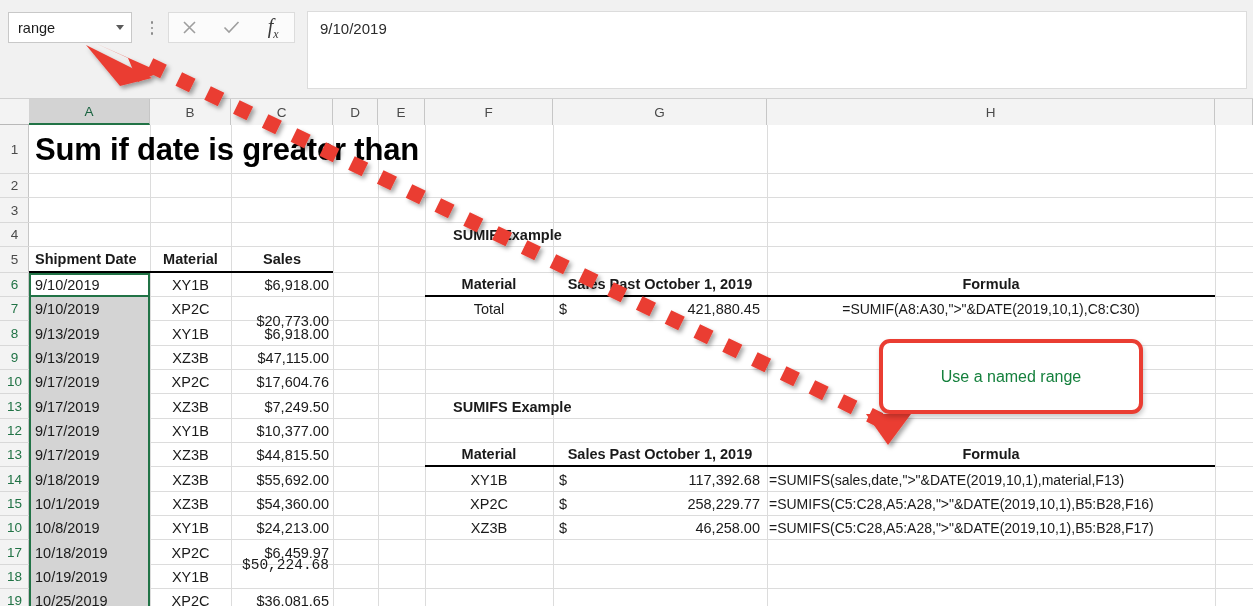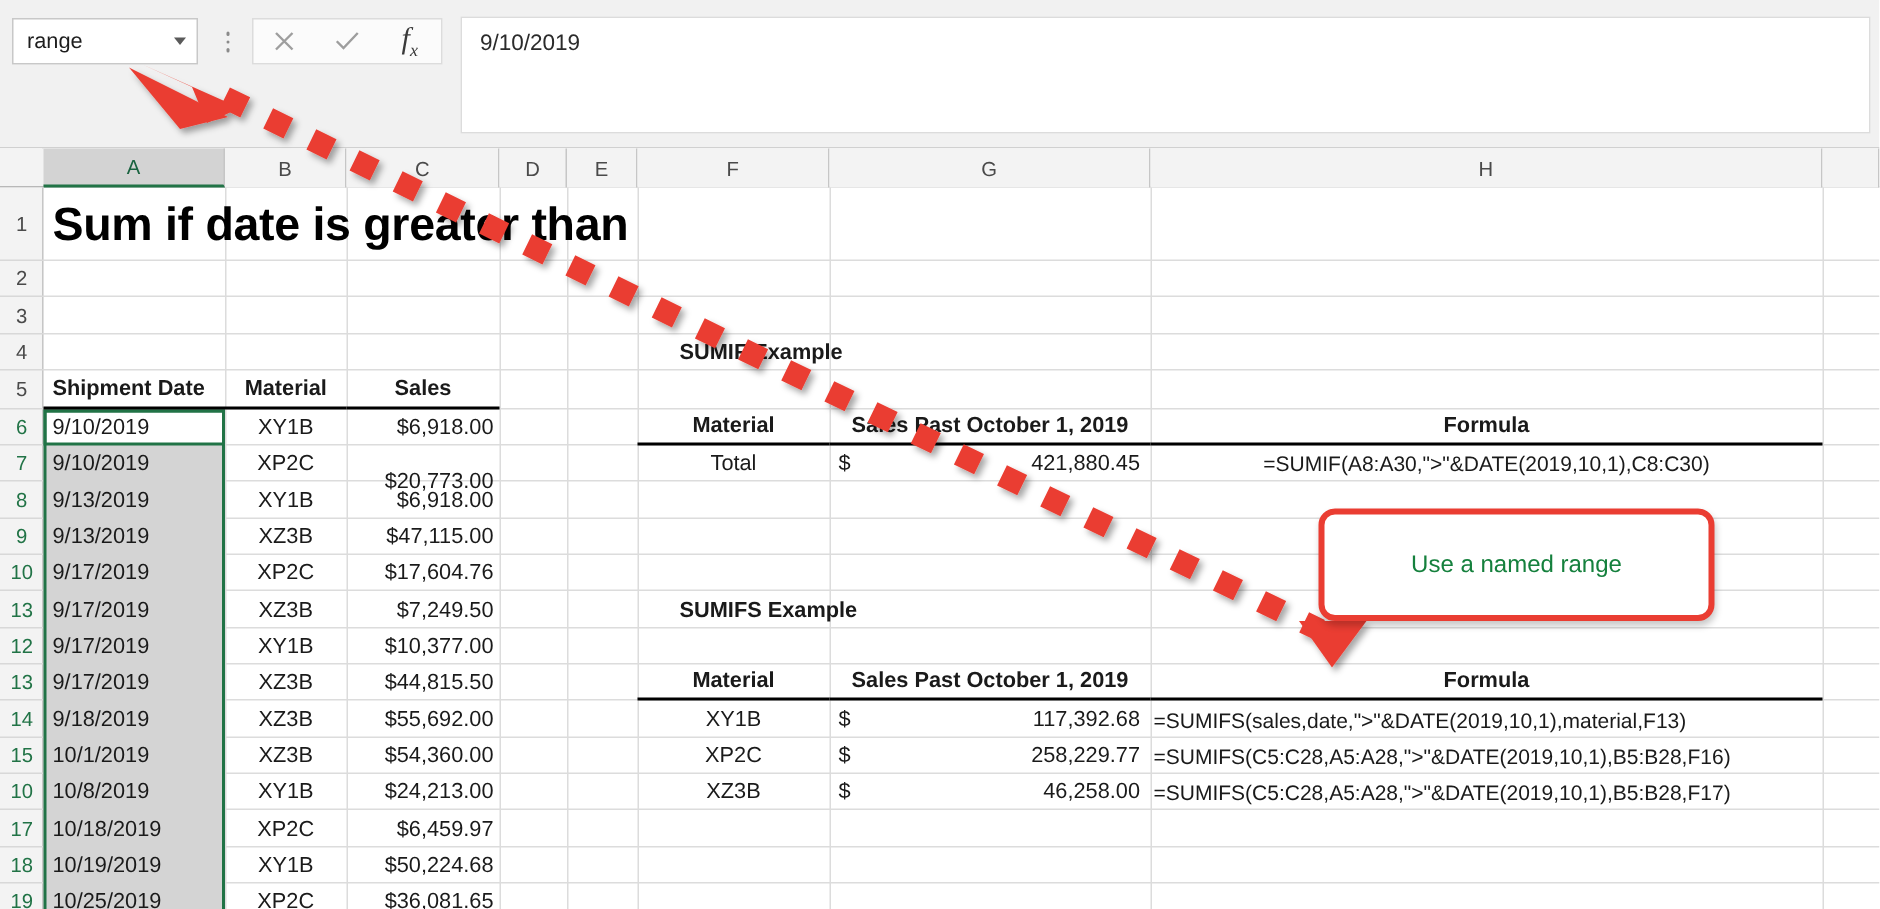--- a/index.html
+++ b/index.html
@@ -321,21 +321,21 @@
           <div class="cell t-center" style="left: 121px; top: 367px; width: 81px; height: 24px;">XZ3B</div>
           <div class="cell t-right" style="left: 202px; top: 367px; width: 102px; height: 24px;">$54,360.00</div>
           <div class="cell t-left" style="left: 0px; top: 391px; width: 121px; height: 24px; padding-left: 6px;">10/8/2019</div>
           <div class="cell t-center" style="left: 121px; top: 391px; width: 81px; height: 24px;">XY1B</div>
           <div class="cell t-right" style="left: 202px; top: 391px; width: 102px; height: 24px;">$24,213.00</div>
           <div class="cell t-left" style="left: 0px; top: 415px; width: 121px; height: 25px; padding-left: 6px;">10/18/2019</div>
           <div class="cell t-center" style="left: 121px; top: 415px; width: 81px; height: 25px;">XP2C</div>
           <div class="cell t-right" style="left: 202px; top: 415px; width: 102px; height: 25px;">$6,459.97</div>
           <div class="cell t-left" style="left: 0px; top: 440px; width: 121px; height: 24px; padding-left: 6px;">10/19/2019</div>
           <div class="cell t-center" style="left: 121px; top: 440px; width: 81px; height: 24px;">XY1B</div>
-          <div class="cell t-right" style="left: 202px; top: 440px; width: 102px; height: 24px;">$50,224.68</div>
+          <div class="cell t-right" style="left: 202px; top: 428px; width: 102px; height: 24px; font-family: Liberation Mono, monospace;">$50,224.68</div>
           <div class="cell t-left" style="left: 0px; top: 464px; width: 121px; height: 24px; padding-left: 6px;">10/25/2019</div>
           <div class="cell t-center" style="left: 121px; top: 464px; width: 81px; height: 24px;">XP2C</div>
           <div class="cell t-right" style="left: 202px; top: 464px; width: 102px; height: 24px;">$36,081.65</div>
         </div>
     </div>
   </div>
 
   <svg class="anno" viewBox="0 0 1253 606">
     <defs>
       <filter id="dshadow" x="-40%" y="-40%" width="190%" height="190%">

